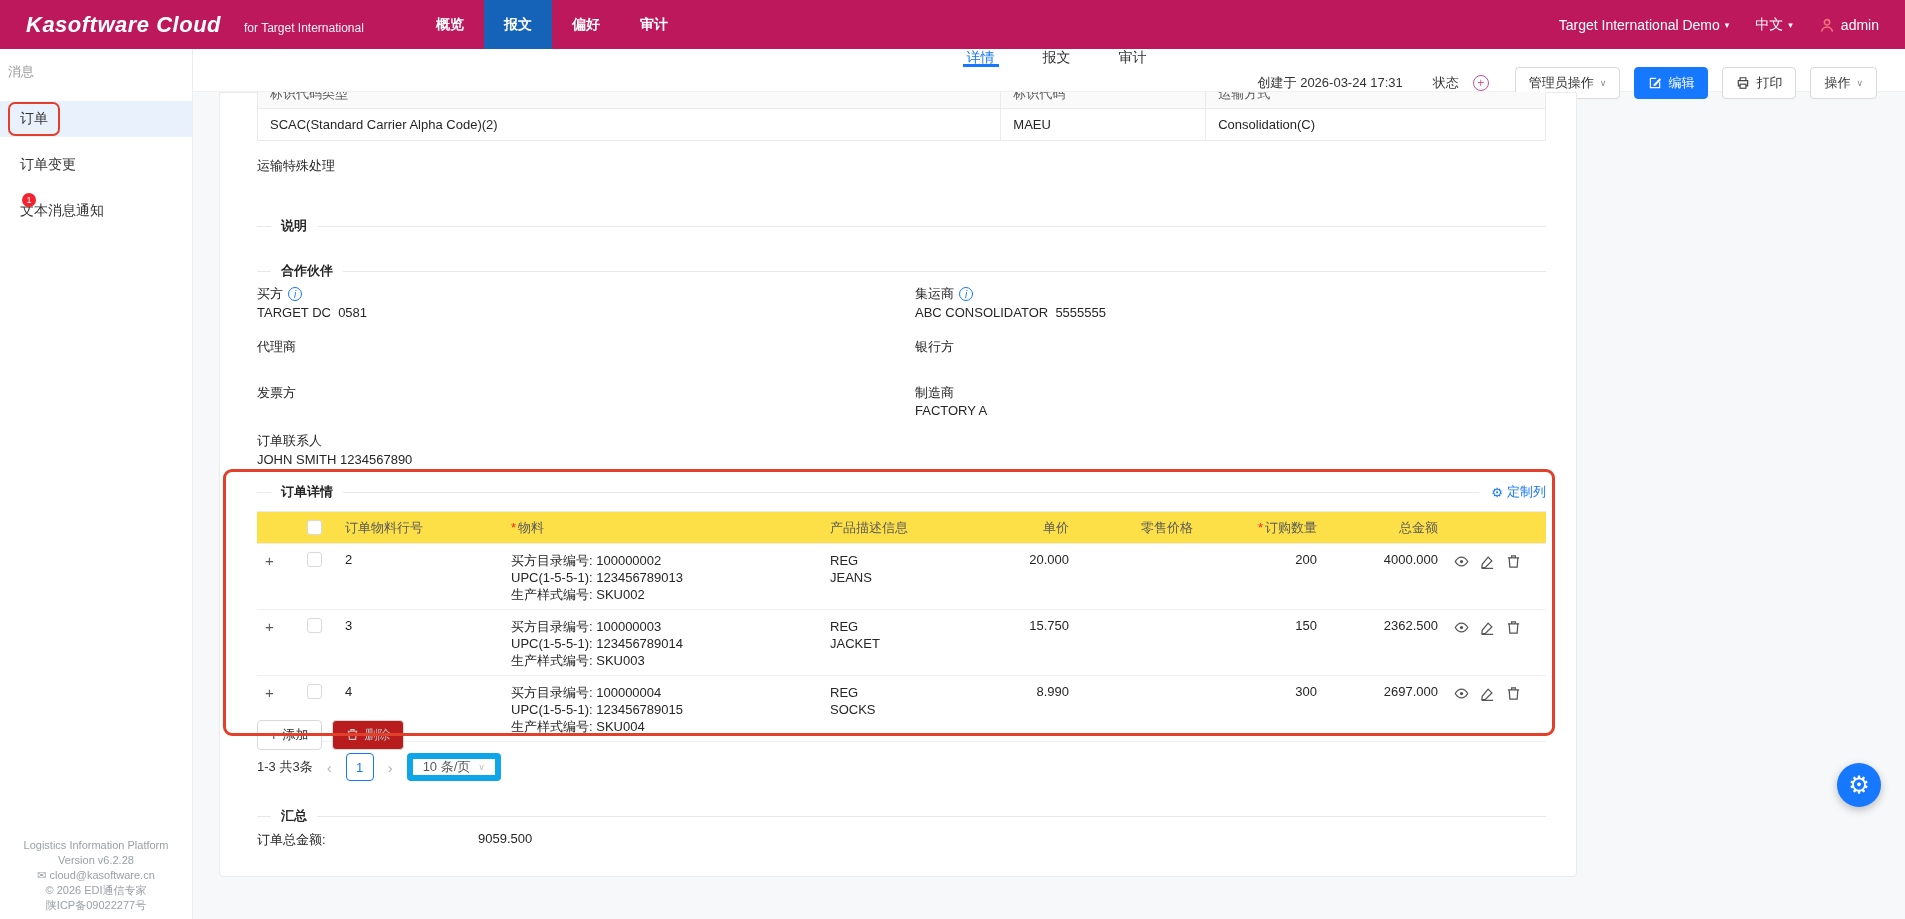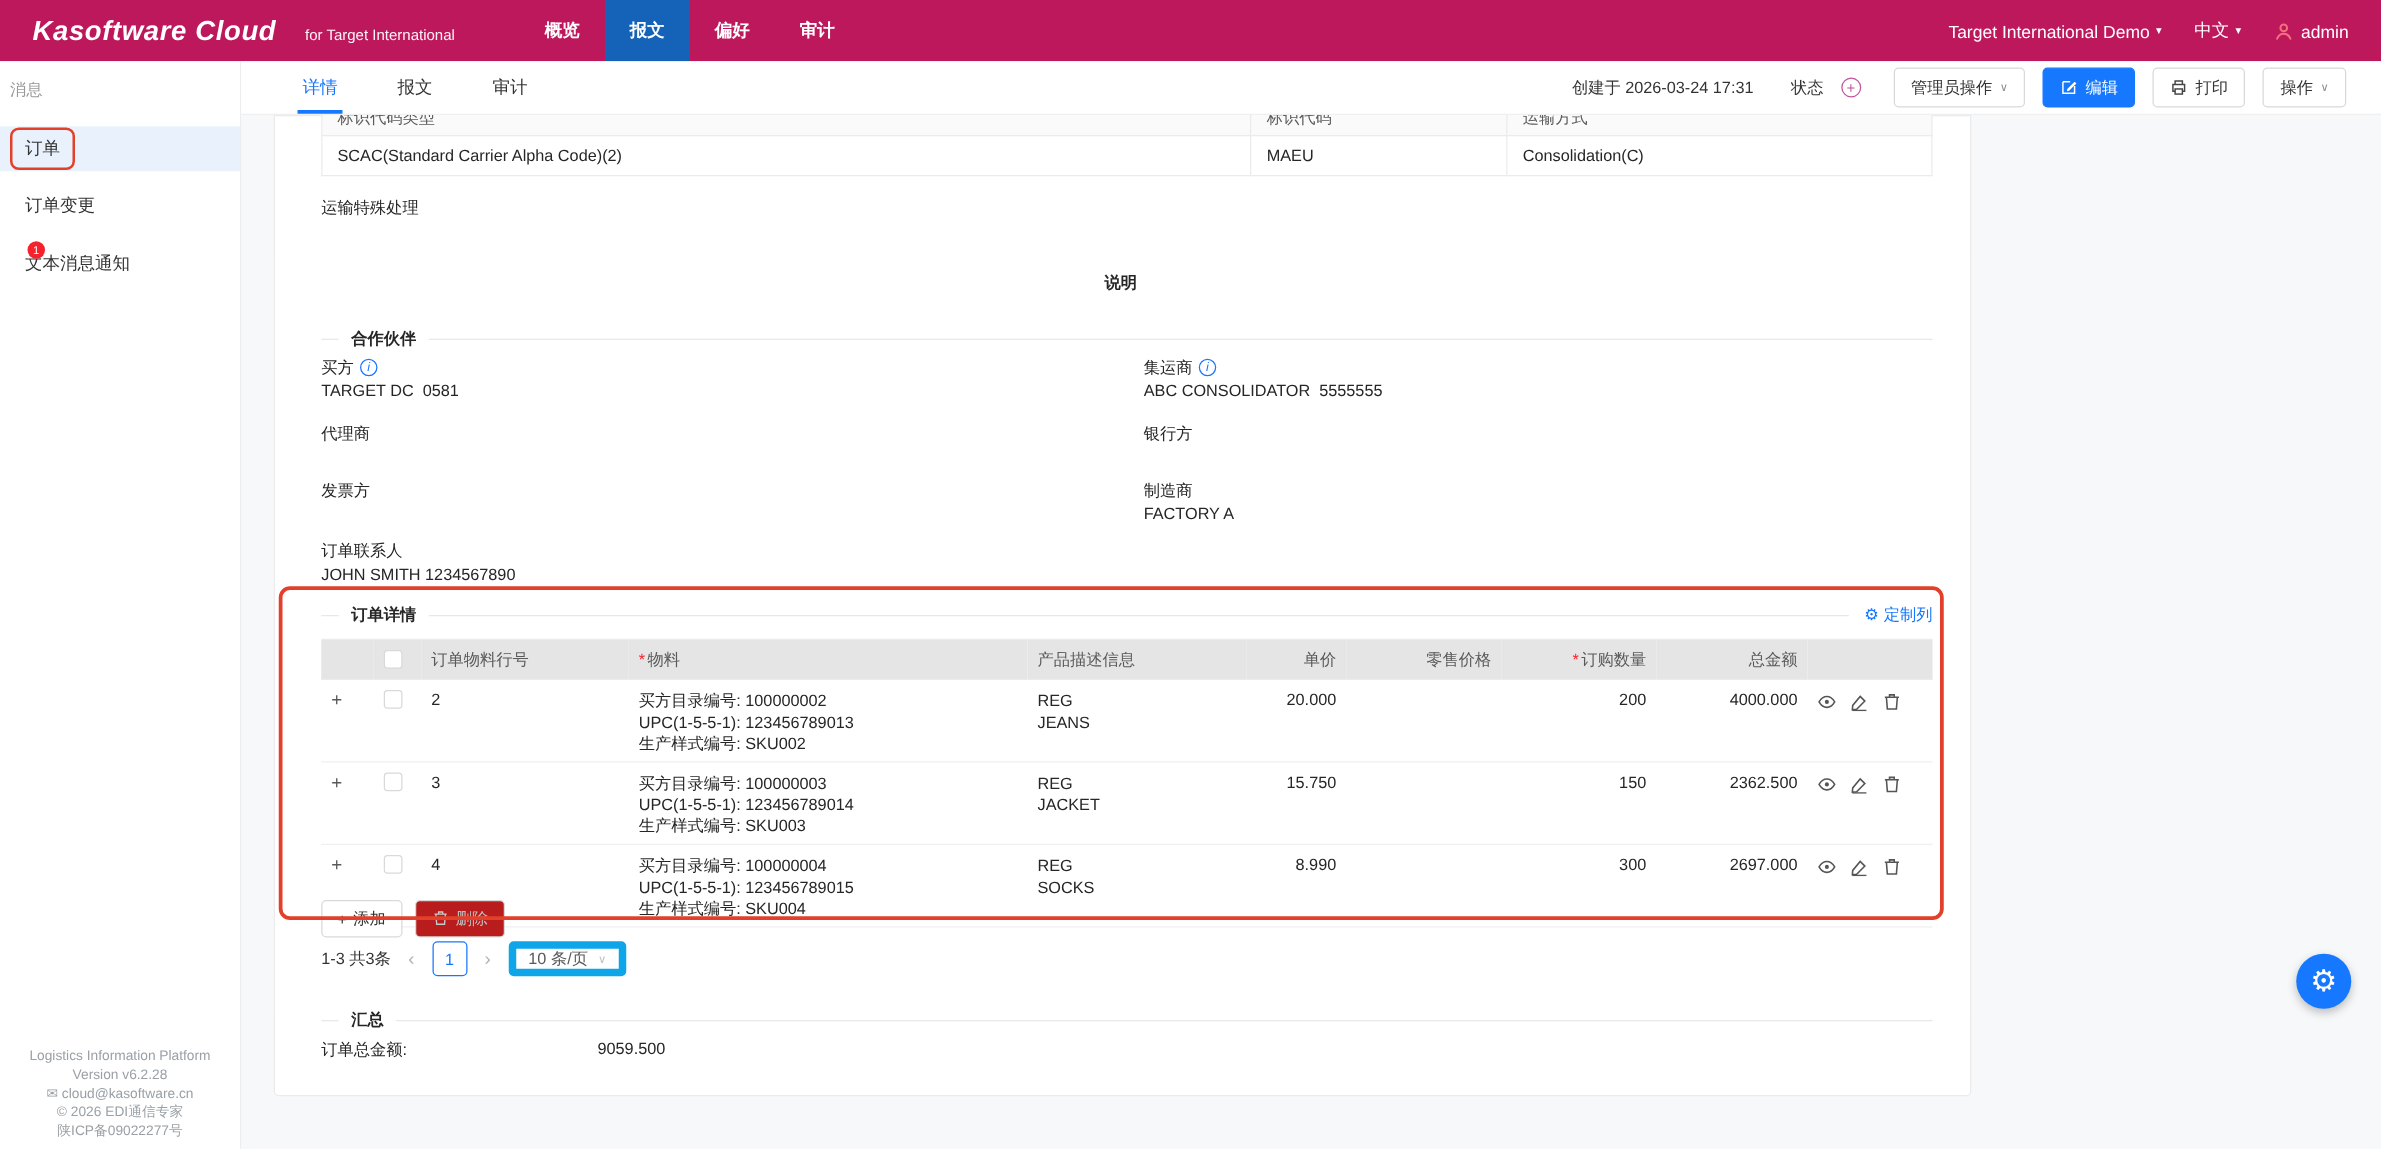--- a/index.html
+++ b/index.html
@@ -33,21 +33,21 @@
     border:2px solid #e2402a; border-radius:7px; pointer-events:none; }
   .sb-badge { position:absolute; top:2px; margin-left:2px; min-width:14px; height:14px; border-radius:7px;
     background:#f5222d; color:#fff; font-size:9px; display:inline-flex; align-items:center;
     justify-content:center; padding:0 3px; transform:translateY(-2px); }
   .sb-footer { position:absolute; left:0; bottom:6px; width:100%; text-align:center;
     font-size:11px; color:#9aa0a6; line-height:15px; }
   .env { font-size:11px; }
 
   
   .toolbar { position:absolute; left:193px; top:49px; width:1712px; height:43px; background:#fff;
-    border-bottom:1px solid #f0f0f0; display:flex; align-items:center; }
+    border-bottom:1px solid #f0f0f0; display:flex; align-items:center;flex-direction:column; }
   .tabs { display:flex; margin-left:35px; height:100%; }
   .tab { position:relative; height:100%; display:flex; align-items:center; padding:0 14px;
     font-size:14px; color:#333; cursor:pointer; margin-right:20px; }
   .tab.active { color:#1677ff; }
   .tab.active::after { content:""; position:absolute; left:10px; right:10px; bottom:0; height:3px; background:#1677ff; }
   .tb-right { margin-left:auto; display:flex; align-items:center; gap:14px; padding-right:28px; }
   .tb-created { font-size:13px; color:#333; margin-right:16px; }
   .tb-status { font-size:13px; color:#333; }
   .status-ico { width:16px; height:16px; border:1.5px solid #c0549b; border-radius:50%; color:#c0549b;
     display:inline-flex; align-items:center; justify-content:center; font-size:12px; line-height:1; margin-right:12px; }
@@ -78,21 +78,21 @@
     cursor:pointer; margin-left:12px; white-space:nowrap; }
   .gear-sm { font-size:13px; color:#1677ff; }
 
   .p-label { position:absolute; font-size:13px; color:#262626; display:flex; align-items:center; gap:5px; }
   .p-value { position:absolute; font-size:13px; color:#262626; white-space:pre-wrap; }
   .info-ico { width:14px; height:14px; border:1px solid #1677ff; border-radius:50%; color:#1677ff;
     font-size:10px; font-style:italic; display:inline-flex; align-items:center; justify-content:center; }
 
   
   .t2 { position:absolute; left:37px; top:418px; width:1289px; border-collapse:collapse; font-size:13px; }
-  .t2 th { background:#e5e5e5; font-weight:normal; color:#5a5a5a; height:32px; padding:0 8px;
+  .t2 th { background:#fde047; font-weight:normal; color:#5a5a5a; height:32px; padding:0 8px;
     border-top:1px solid #ebebeb; border-bottom:1px solid #ebebeb; text-align:left; }
   .t2 th.r, .t2 td.r { text-align:right; }
   .t2 td { border-bottom:1px solid #f0f0f0; padding:8px 8px 6px 8px; vertical-align:top; color:#262626; }
   .t2 .req { color:#f5222d; margin-right:2px; }
   .ml { line-height:17px; }
   .exp { font-size:15px; color:#595959; cursor:pointer; }
   .cb { width:15px; height:15px; border:1px solid #d9d9d9; border-radius:3px; background:#fff; cursor:pointer; }
   .row-icons { display:flex; gap:11px; align-items:center; padding-top:2px; }
   .aic { width:15px; height:15px; color:#555; cursor:pointer; }
 
@@ -241,21 +241,21 @@
       <tr>
         <td>SCAC(Standard Carrier Alpha Code)(2)</td>
         <td>MAEU</td>
         <td>Consolidation(C)</td>
       </tr>
     </tbody>
       </table>
 
     <div class="plain-label" style="top:64px;">运输特殊处理</div>
 
-    <div class="divider" style="top:124px;flex-direction:column;">
+    <div class="divider" style="top:124px;">
       <span class="lbl">说明</span>
         <span class="line"></span>
     </div>
 
     <div class="divider" style="top:169px;">
       <span class="lbl">合作伙伴</span>
         <span class="line"></span>
     </div>
 
     <div class="p-label" style="left:37px; top:192px;">

